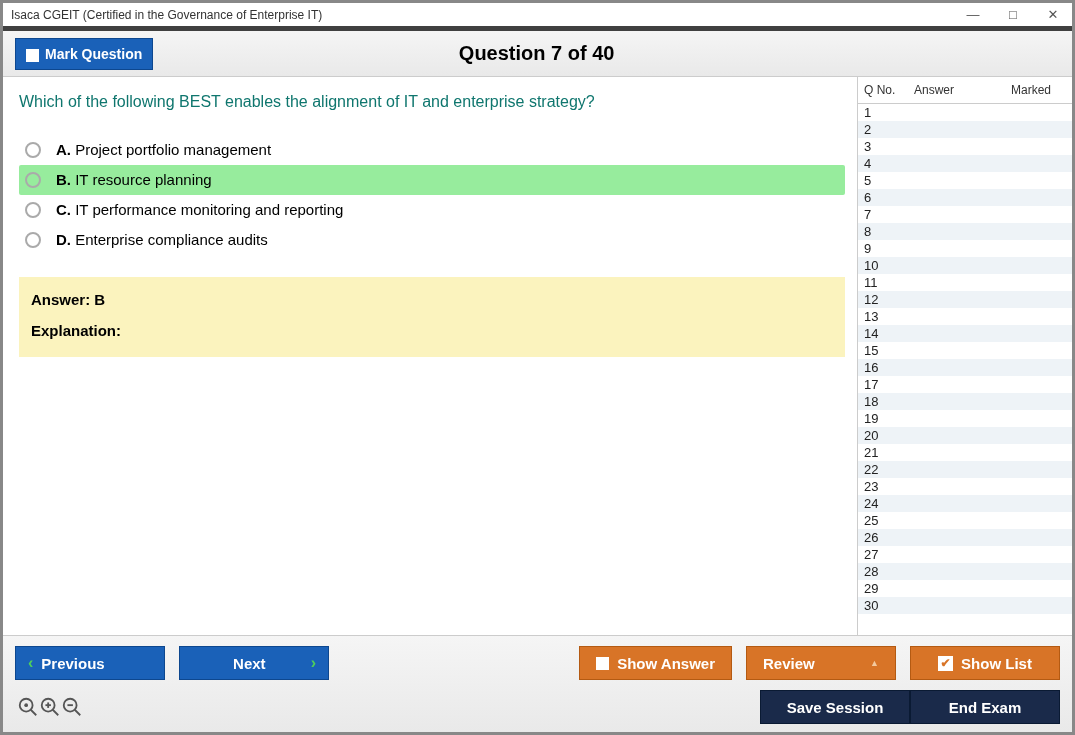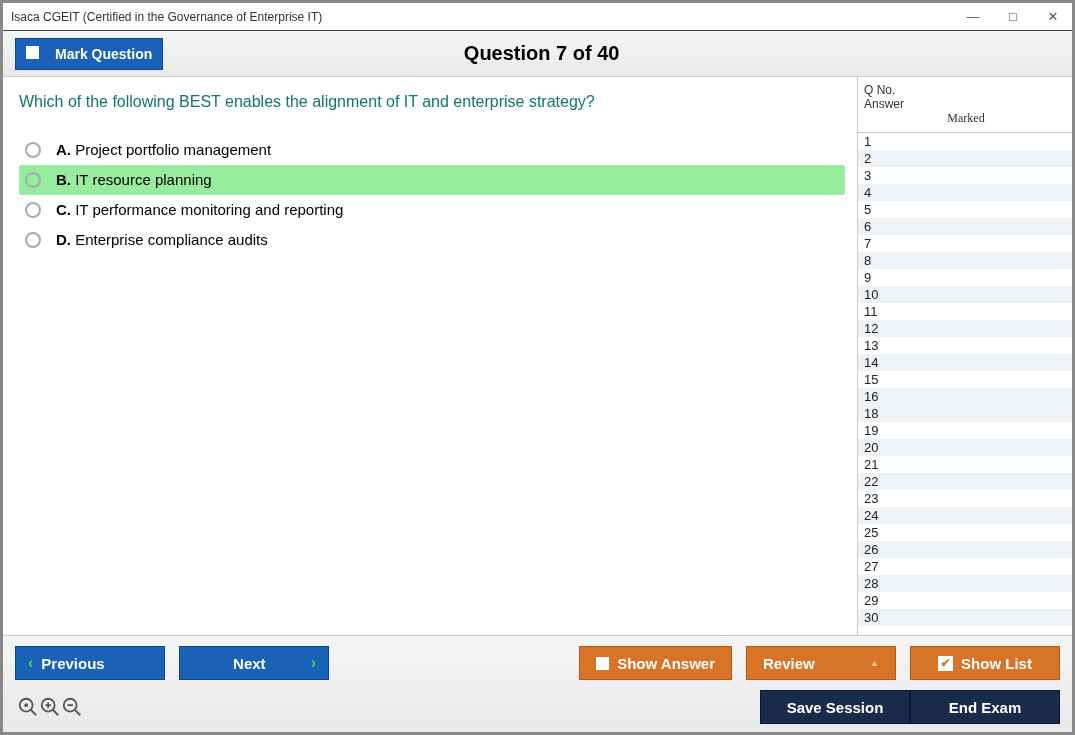--- a/index.html
+++ b/index.html
@@ -20,21 +20,21 @@
     flex-direction: column;
     background: #fff;
   }
   .titlebar {
     display: flex;
     align-items: center;
     height: 28px;
     padding: 0 6px 0 8px;
     font-size: 12px;
     color: #333;
-    border-bottom: 1px solid #404040;
+    border-bottom: 5px solid #404040;
     background: #fff;
     gap: 33px;
   }
   .titlebar .title { flex: 1; }
   .win-controls { display: flex; gap: 14px; align-items: center; }
   .win-ctrl { width: 26px; height: 20px; display:flex; align-items:center; justify-content:center; color:#555; font-family: sans-serif; font-size:13px; cursor:pointer;}
   .topbar {
     display: flex;
     align-items: center;
     background: linear-gradient(#f5f5f5,#e9e9e9);
@@ -42,22 +42,22 @@
     height: 46px;
     padding: 0 12px;
   }
   .mark-btn {
     background: #1a61b8;
     color: #fff;
     font-weight: bold;
     font-size: 14px;
     padding: 7px 10px;
     display: flex;
-    align-items: flex-start;
-    gap: 16px;
+    align-items: flex-end;
+    gap: 6px;
     cursor: pointer;
     border: 1px solid #0d478f;
   }
   .mark-box {
     width: 13px; height: 13px; background:#fff; display:inline-block;
   }
   .q-counter {
     flex: 1;
     text-align: center;
     font-weight: bold;
@@ -112,25 +112,24 @@
     border-left: 1px solid #ccc;
     display: flex;
     flex-direction: column;
     font-size: 12px;
   }
   .right-head {
     display: flex;
     padding: 6px 4px 6px 6px;
     font-size: 12px;
     color: #333;
-    flex-direction: column;
   }
   .right-head .c1{ width: 50px;}
   .right-head .c2{ width: 80px;}
-  .right-head .c3{ flex:1; text-align:center;font-family:Liberation Serif, serif;}
+  .right-head .c3{ flex:1; text-align:center;}
   .qlist {
     flex: 1;
     overflow-y: scroll;
     border-top: 1px solid #ccc;
     font-size: 13px;
   }
   .qrow {
     padding: 0px 6px;
     height: 17px;
     line-height: 17px;
@@ -220,20 +219,24 @@
           </div>
           <div class="opt">
             <span class="radio"></span>
             <span class="label"><b>C. </b>IT performance monitoring and reporting</span>
           </div>
           <div class="opt">
             <span class="radio"></span>
             <span class="label"><b>D. </b>Enterprise compliance audits</span>
           </div>
         </div>
+      <div class="answer-box">
+        <div class="ans-line">Answer: B</div>
+        <div class="exp-line">Explanation:</div>
+      </div>
     </div>
     <div class="right">
       <div class="right-head">
         <div class="c1">Q No.</div>
         <div class="c2">Answer</div>
         <div class="c3">Marked</div>
       </div>
       <div class="qlist" id="qlist">
           <div class="qrow">1</div>
           <div class="qrow even">2</div>
@@ -244,20 +247,21 @@
           <div class="qrow">7</div>
           <div class="qrow even">8</div>
           <div class="qrow">9</div>
           <div class="qrow even">10</div>
           <div class="qrow">11</div>
           <div class="qrow even">12</div>
           <div class="qrow">13</div>
           <div class="qrow even">14</div>
           <div class="qrow">15</div>
           <div class="qrow even">16</div>
+          <div class="qrow">17</div>
           <div class="qrow even">18</div>
           <div class="qrow">19</div>
           <div class="qrow even">20</div>
           <div class="qrow">21</div>
           <div class="qrow even">22</div>
           <div class="qrow">23</div>
           <div class="qrow even">24</div>
           <div class="qrow">25</div>
           <div class="qrow even">26</div>
           <div class="qrow">27</div>

